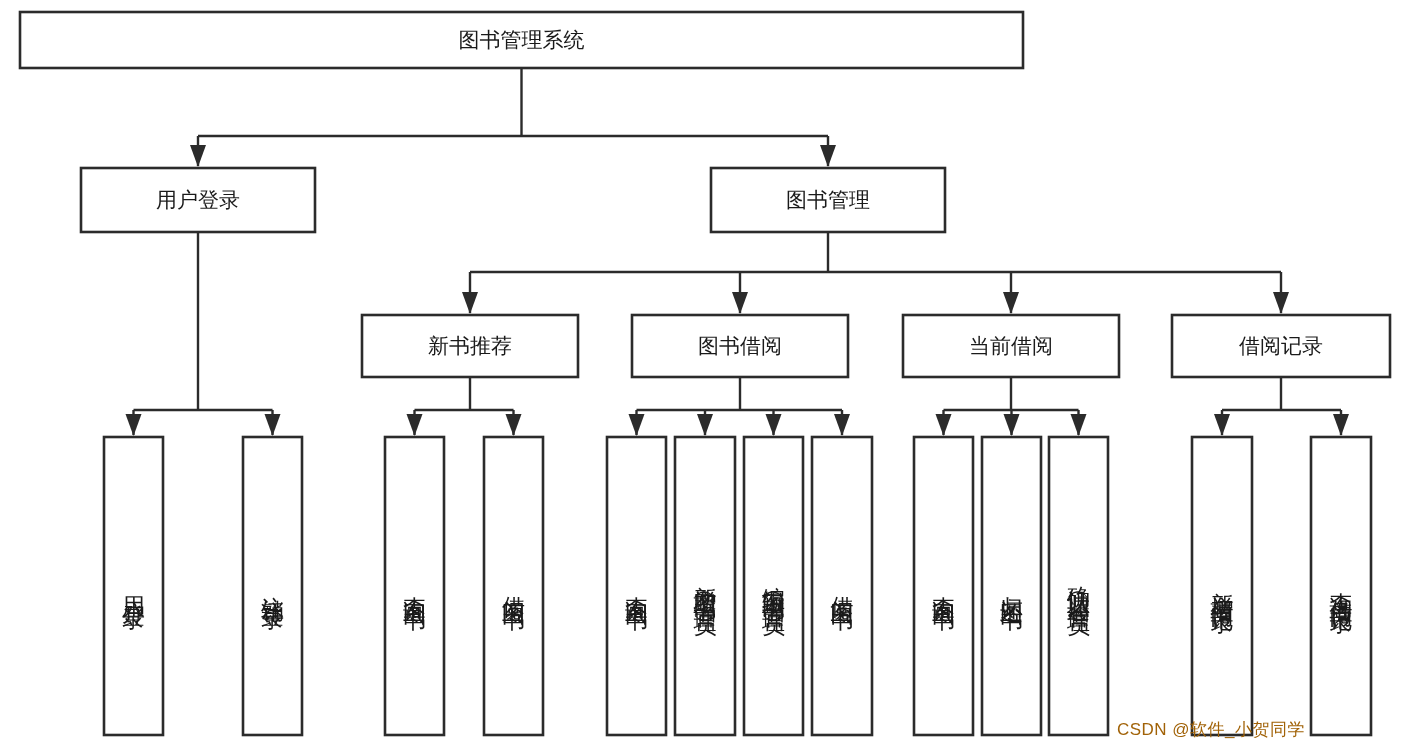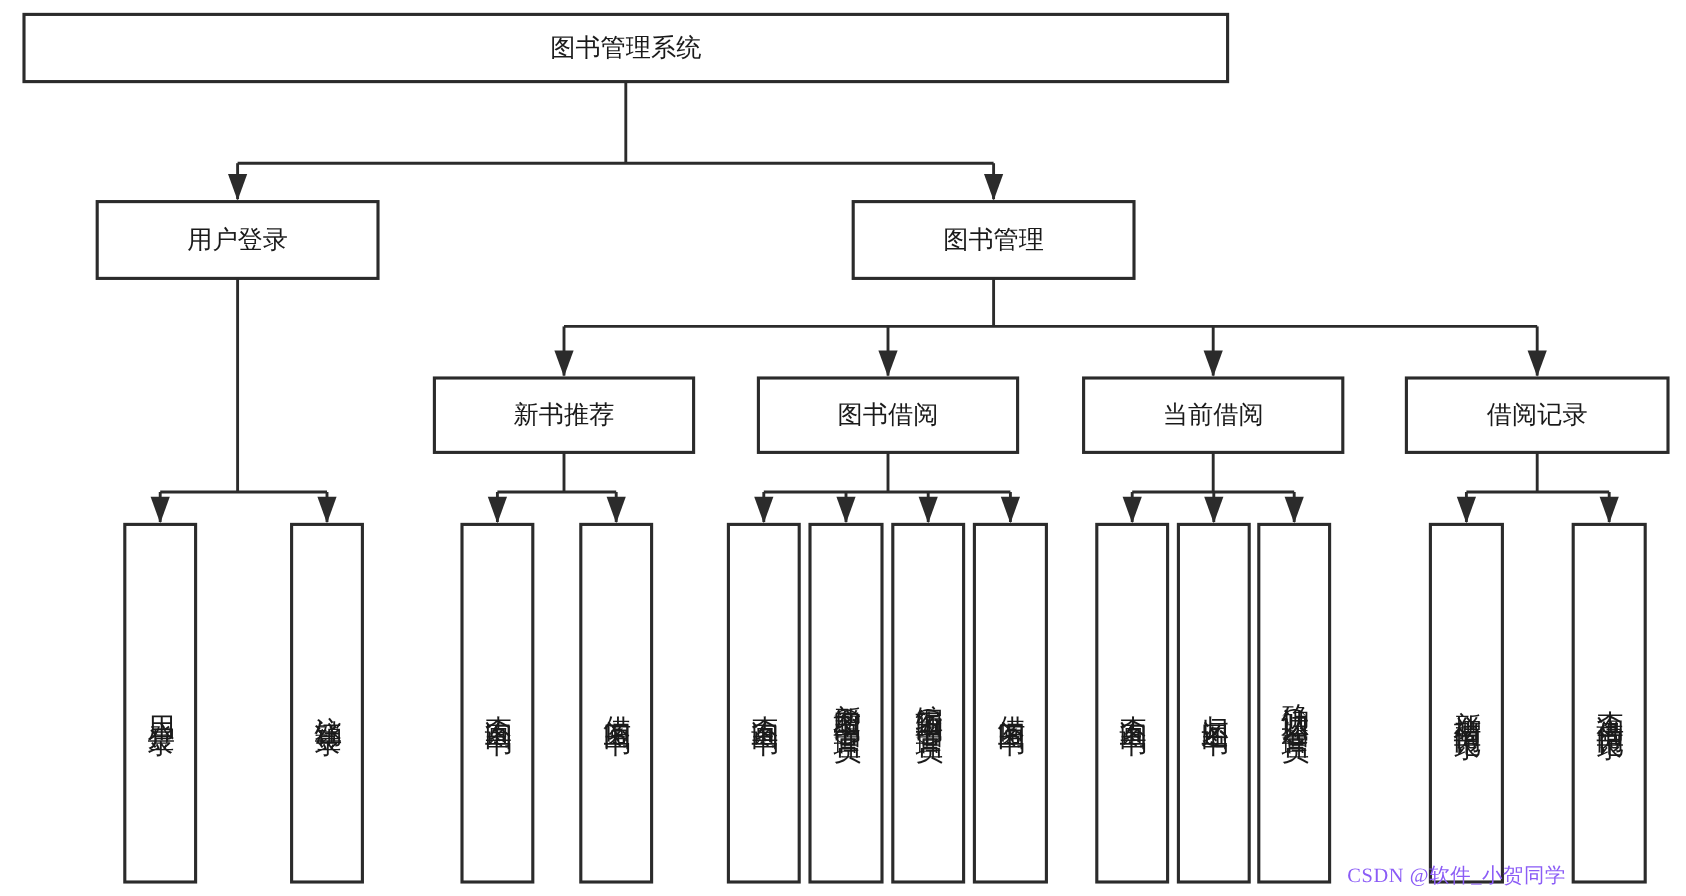--- a/index.html
+++ b/index.html
@@ -70,23 +70,23 @@
     font-size: 23px;
     line-height: 1;
     letter-spacing: 4px;
     color: #1a1a1a;
     white-space: nowrap;
   }
   .watermark {
     position: absolute;
     right: 8px;
     bottom: 6px;
-    font-family: Liberation Serif, serif;
+    font-family: Liberation Sans, sans-serif;
     font-size: 17px;
-    color: #8b5cf6;
+    color: #a16207;
     white-space: nowrap;
     letter-spacing: 0.5px;
   }
 </style>
 </head>
 <body>
 
 <div id="diagram-root">
 
   <svg id="tree-svg" viewBox="0 0 1405 747">

